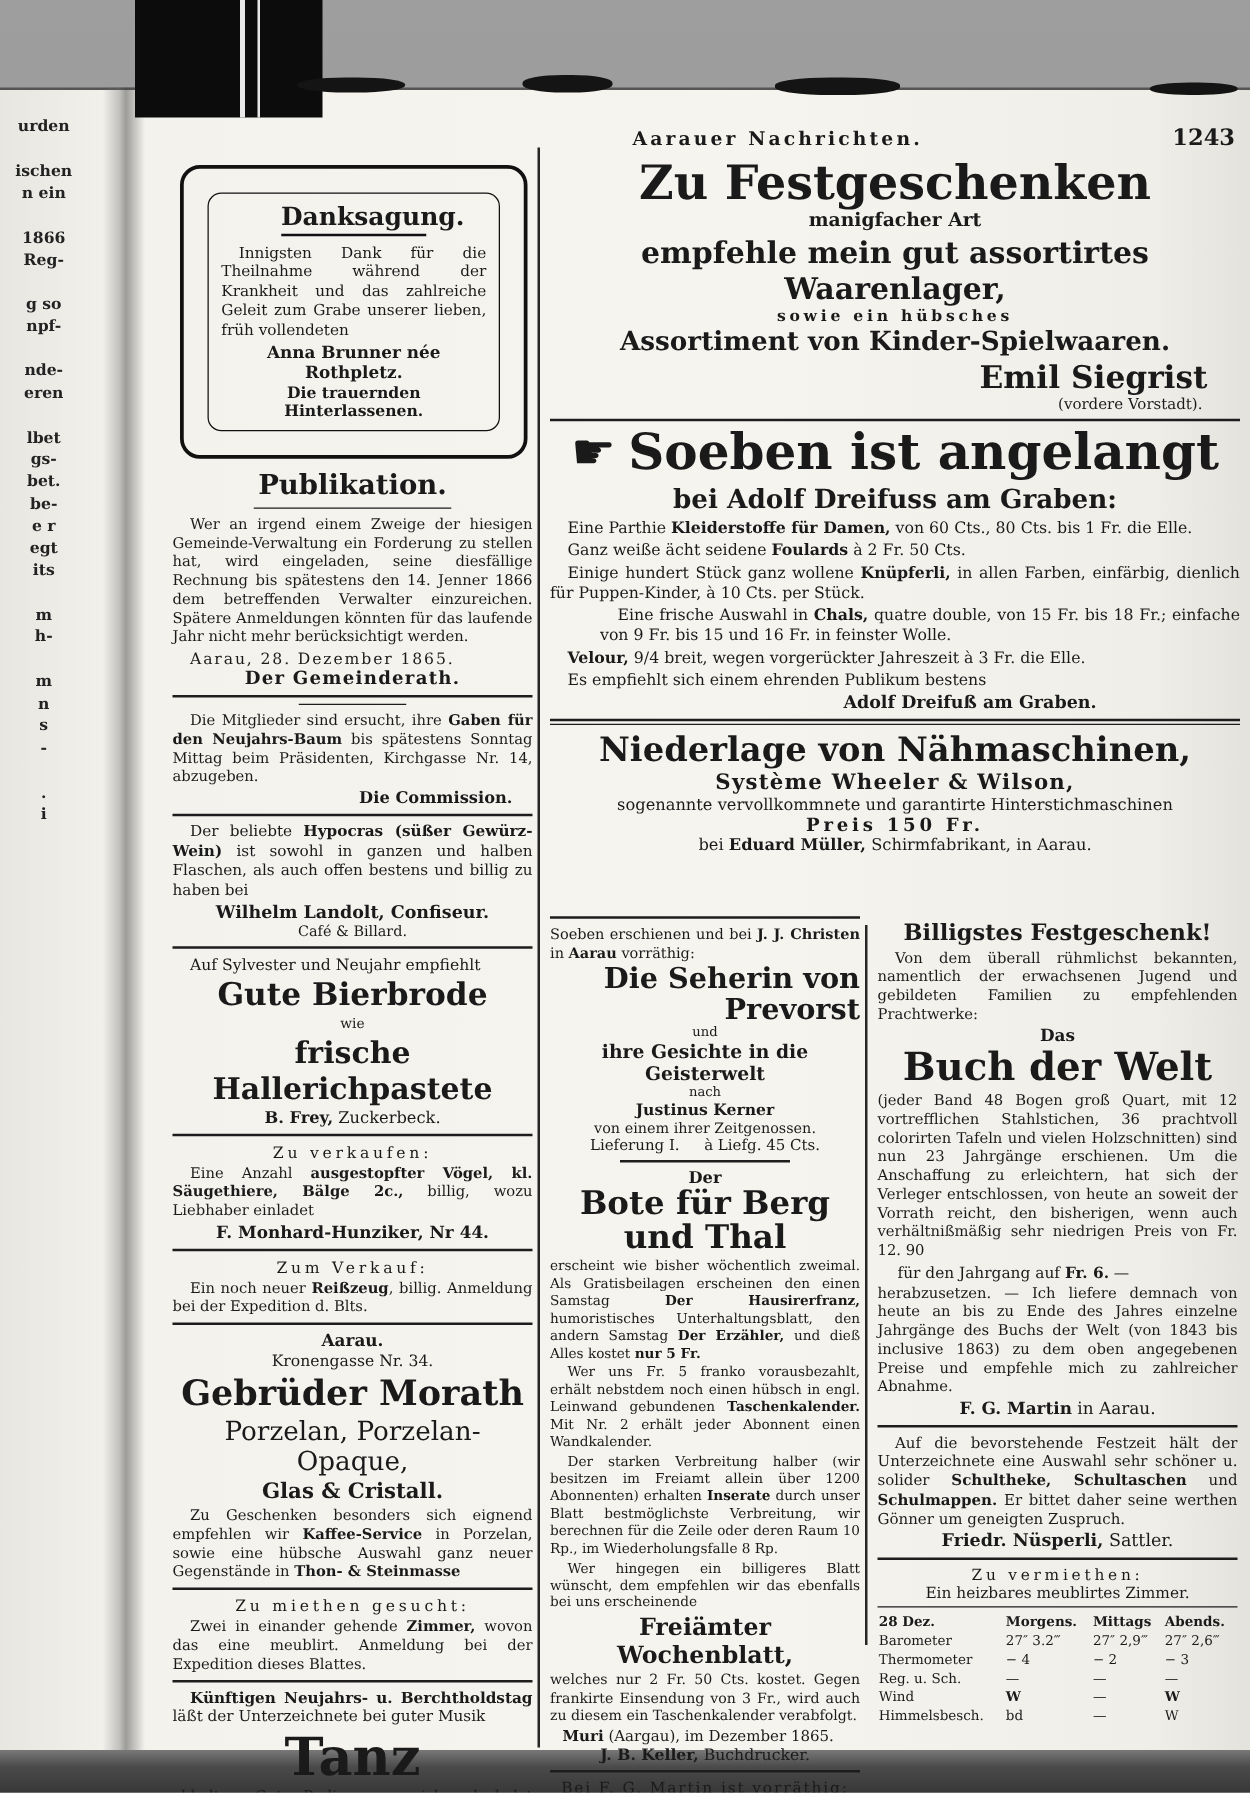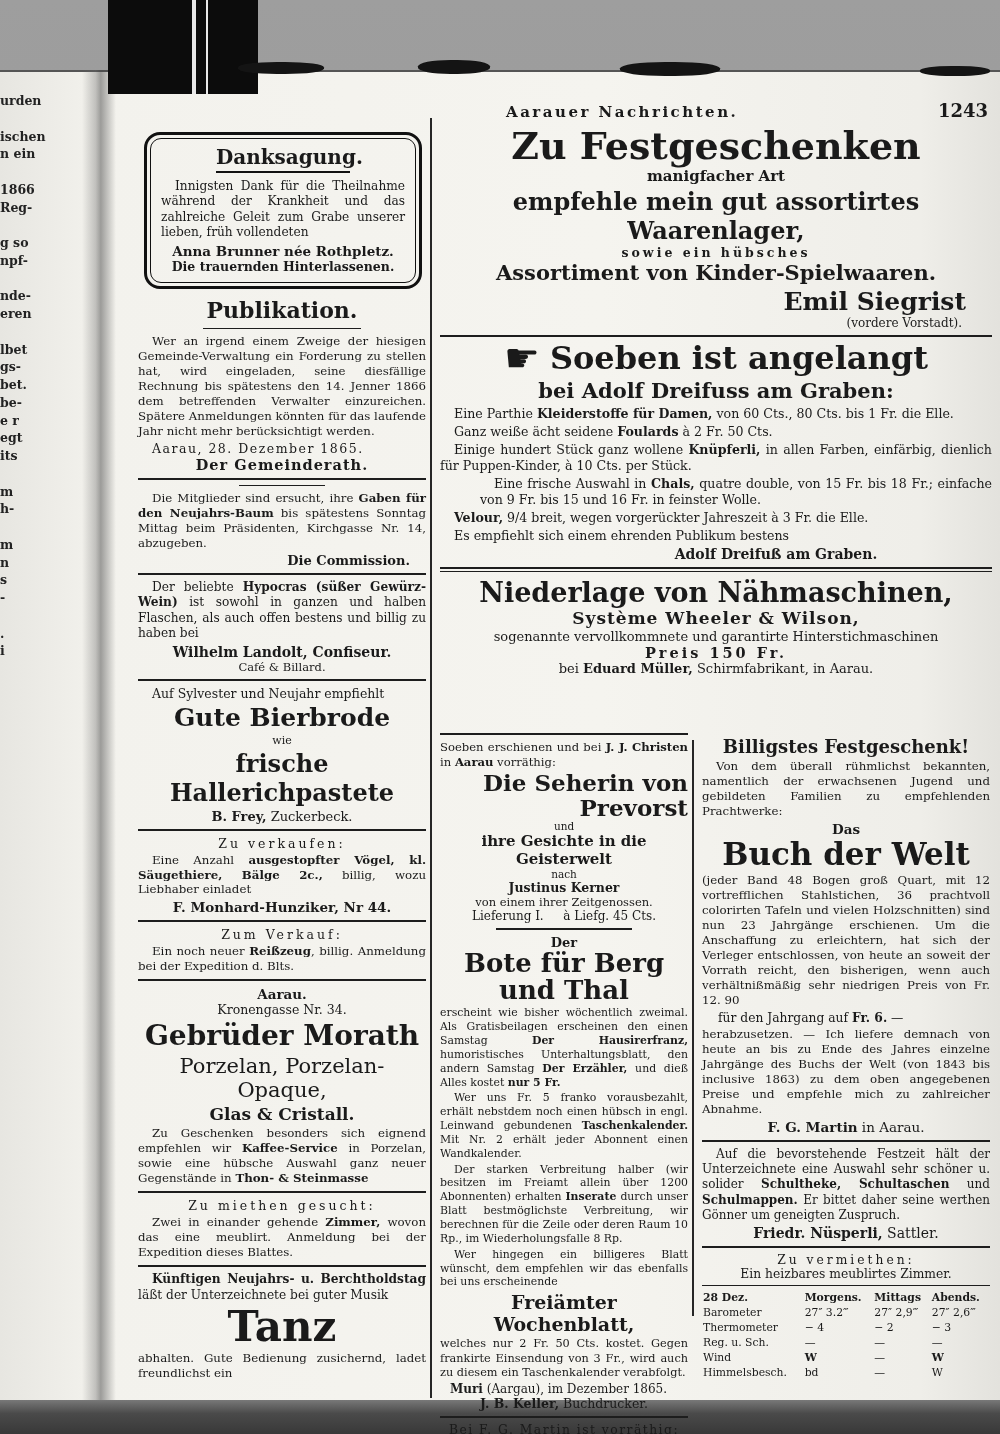--- a/index.html
+++ b/index.html
@@ -10,21 +10,21 @@
   .corner-black{position:absolute;left:108px;top:0;width:150px;height:94px;background:#0c0c0c;}
   .stripe{position:absolute;top:0;height:100%;width:4px;background:#e9e9e9;}
   .blob{position:absolute;background:#141414;border-radius:45%;}
   .paper{position:absolute;left:0;top:70px;width:1000px;height:1333px;
          background:linear-gradient(90deg,#e7e6e1 0%,#f3f2ed 10%,#f5f4ef 60%,#efeee9 92%,#e3e2dd 100%);
          border-top:2px solid #555;}
   .gutter{position:absolute;left:82px;top:70px;width:34px;height:1333px;
           background:linear-gradient(90deg,rgba(100,100,100,0) 0%,rgba(100,100,100,.35) 40%,rgba(70,70,70,.5) 55%,rgba(100,100,100,0) 100%);}
   .bottom-band{position:absolute;left:0;top:1400px;width:1000px;height:34px;
           background:linear-gradient(180deg,#787878 0%,#4a4a4a 40%,#383838 100%);}
-  .fragments{position:absolute;left:0;top:92px;width:70px;text-align:left;
+  .fragments{position:absolute;left:0;top:92px;width:70px;text-align:center;
           font-weight:bold;font-size:12.5px;line-height:1.42;white-space:pre-line;color:#222;}
   
   .vrule{position:absolute;width:2px;background:#262626;}
   #vrule-left{left:430px;top:118px;height:1280px;}
   #vrule-mid{left:692px;top:740px;height:576px;}
   .hr{border-top:2px solid #1d1d1d;margin:5px 0;}
   .hr.thin{border-top-width:1px;}
   .hr.short{width:55%;margin:5px auto;}
   
   .left-col{position:absolute;left:138px;top:126px;width:288px;}
@@ -38,40 +38,40 @@
   .right{text-align:right;}
   .b{font-weight:bold;}
   .seg-b{font-weight:bold;}
   .sp1{letter-spacing:1.5px;}
   .sp2{letter-spacing:3px;}
   
   .masthead-row{display:flex;justify-content:space-between;align-items:baseline;padding:0 4px 2px 66px;}
   .masthead{font-weight:bold;font-size:15px;letter-spacing:2.5px;}
   .pageno{font-weight:bold;font-size:18px;}
   
-  .dk-outer{border:3px solid #111;border-radius:16px;padding:3px;margin:6px 4px 8px 6px;}
+  .dk-outer{border:3px solid #111;border-radius:16px;padding:19px;margin:6px 4px 8px 6px;}
   .dk-inner{border:1.5px solid #111;border-radius:11px;padding:6px 10px 8px;}
   .dk-title{text-align:center;font-weight:bold;font-size:20px;border-bottom:2px solid #111;width:55%;margin:0 auto 6px;padding-bottom:2px;}
   
   .h-pub{font-size:22px;font-weight:bold;text-align:center;margin:4px 0 2px;}
   .h-turn{font-size:18px;font-weight:bold;text-align:center;margin:3px 0;}
   .h-bier{font-size:25px;font-weight:bold;text-align:center;margin:2px 0;}
   .h-past{font-size:24px;font-weight:bold;text-align:center;margin:2px 0;}
   .h-morath{font-size:28px;font-weight:bold;text-align:center;margin:2px 0;}
   .h-porz{font-size:21px;text-align:center;margin:2px 0;}
   .h-glas{font-size:17px;font-weight:bold;text-align:center;margin:1px 0;}
   .h-tanz{font-size:42px;font-weight:bold;text-align:center;margin:2px 0;line-height:1.05;}
   .h-fest1{font-size:38px;font-weight:bold;text-align:center;line-height:1.1;margin-top:2px;}
   .h-fest2{font-size:15px;font-weight:bold;text-align:center;}
   .h-fest3{font-size:24px;font-weight:bold;text-align:center;margin-top:2px;}
   .h-fest4{font-size:12.5px;font-weight:bold;text-align:center;letter-spacing:3px;}
   .h-fest5{font-size:21px;font-weight:bold;text-align:center;}
   .sig-siegrist{font-size:25px;font-weight:bold;text-align:right;padding-right:26px;margin-top:2px;}
   .sub-siegrist{font-size:12px;text-align:right;padding-right:30px;}
-  .h-soeben{font-size:32px;font-weight:bold;text-align:left;line-height:1;}
+  .h-soeben{font-size:40px;font-weight:bold;text-align:left;line-height:1;}
   .h-dreifuss{font-size:21px;font-weight:bold;text-align:center;margin:4px 0 3px;}
   .manicule{font-family:"DejaVu Sans",sans-serif;font-size:40px;line-height:.8;margin-right:10px;}
   .h-naeh{font-size:27px;font-weight:bold;text-align:center;margin-top:3px;}
   .h-wheeler{font-size:17px;font-weight:bold;text-align:center;letter-spacing:1px;}
   .h-seherin{font-size:23px;font-weight:bold;text-align:right;line-height:1.05;}
   .h-bote{font-size:26px;font-weight:bold;text-align:center;line-height:1.05;}
   .h-frei{font-size:19px;font-weight:bold;text-align:center;}
   .h-billig{font-size:18px;font-weight:bold;text-align:center;margin-bottom:2px;}
   .h-buch{font-size:31px;font-weight:bold;text-align:center;line-height:1.05;margin:1px 0 3px;}
   

